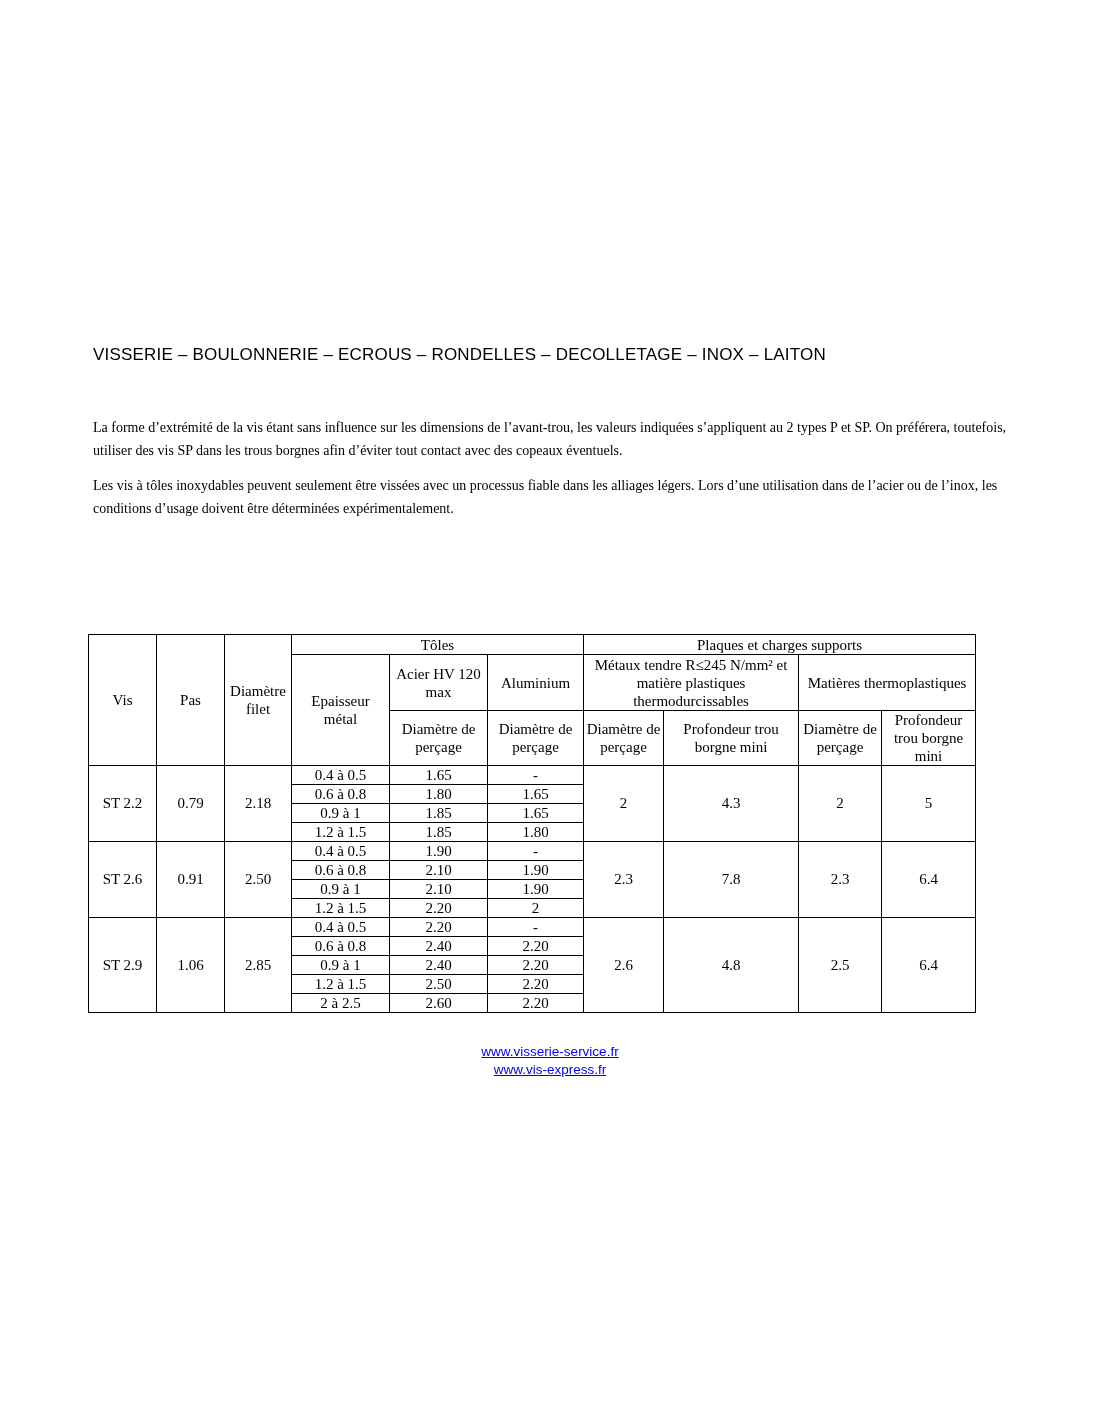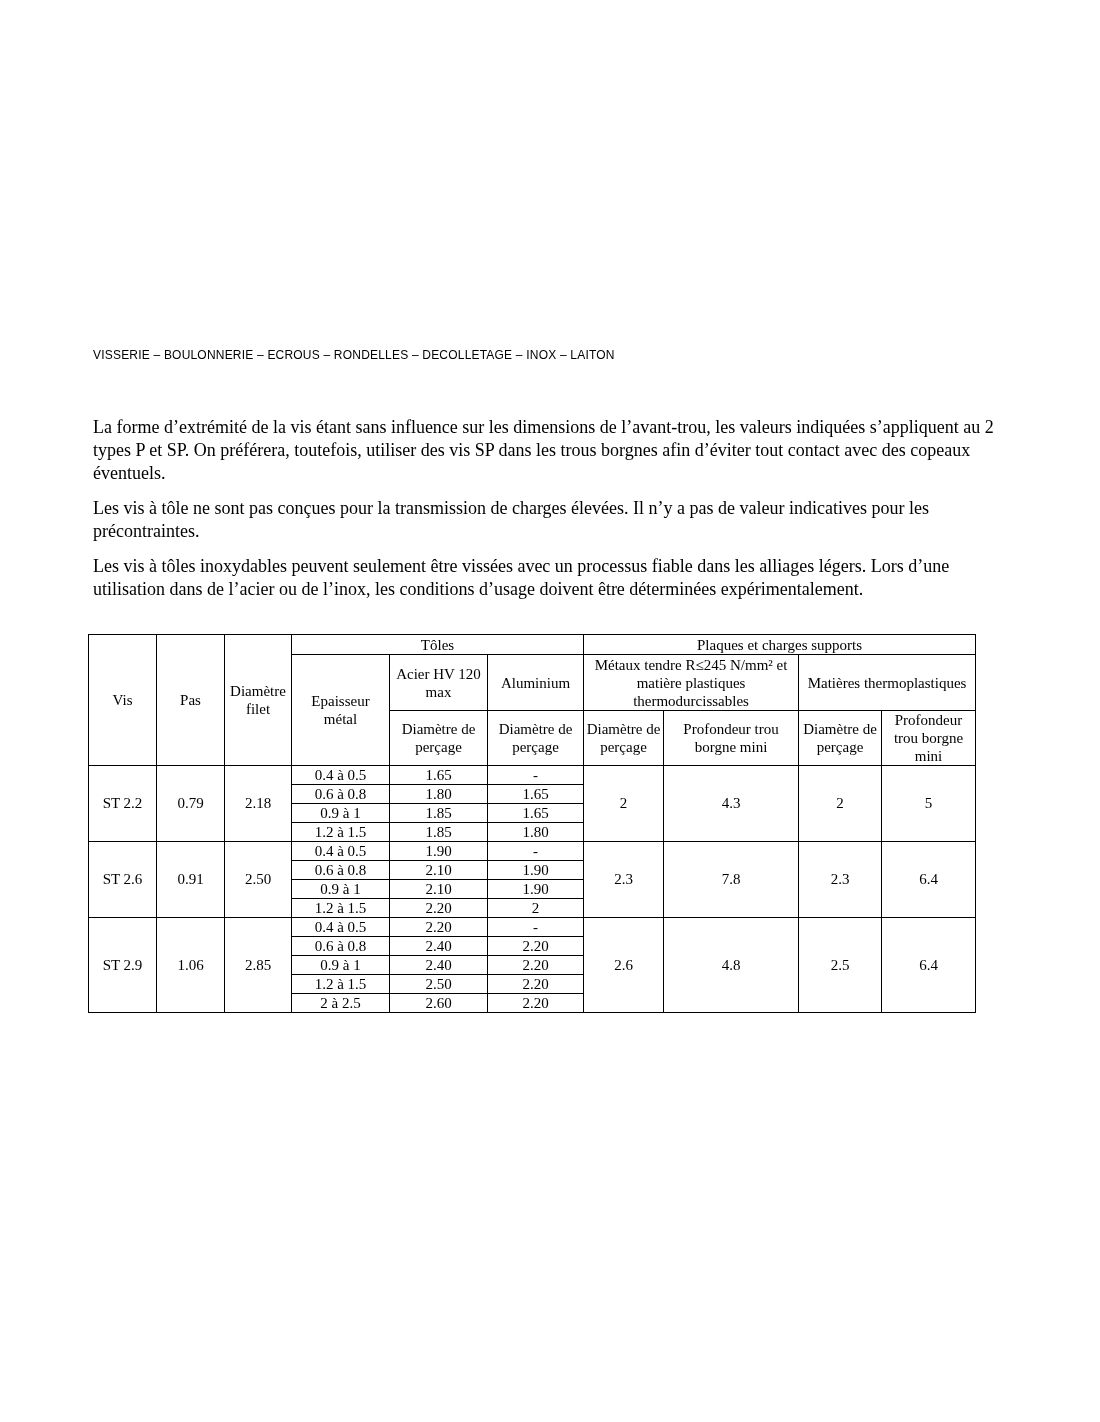--- a/index.html
+++ b/index.html
@@ -9,27 +9,27 @@
     position: relative; overflow: hidden;
     font-family: "Liberation Serif", serif;
     color: #000000;
     -webkit-font-smoothing: antialiased;
   }
   .page { position: absolute; inset: 0; }
 
   .doc-header {
     position: absolute; top: 345px; left: 93px; width: 920px;
     font-family: "Liberation Sans", sans-serif;
-    font-size: 12px; line-height: 20px; letter-spacing: 0.2px;
+    font-size: 17px; line-height: 20px; letter-spacing: 0.2px;
   }
   .doc-header .line2 { margin-left: 222px; }
 
   .paragraphs {
     position: absolute; top: 416px; left: 93px; width: 921px;
-    font-size: 18px;
+    font-size: 14px;
   }
   .paragraphs p { margin: 0 0 12px 0; line-height: 23px; }
 
   table.screw {
     position: absolute; top: 634px; left: 88px; width: 887px;
     border-collapse: collapse; table-layout: fixed;
     font-size: 15px;
   }
   table.screw td {
     border: 1px solid #000000;
@@ -56,21 +56,20 @@
 <body>
 
 <div class="page">
 
   <div class="doc-header">
     <div class="line1">VISSERIE – BOULONNERIE – ECROUS – RONDELLES – DECOLLETAGE – INOX – LAITON</div>
   </div>
 
   <div class="paragraphs">
     <p>La forme d’extrémité de la vis étant sans influence sur les dimensions de l’avant-trou, les valeurs indiquées s’appliquent au 2 types P et SP. On préférera, toutefois, utiliser des vis SP dans les trous borgnes afin d’éviter tout contact avec des copeaux éventuels.</p>
-    <p>Les vis à tôle ne sont pas conçues pour la transmission de charges élevées. Il n’y a pas de valeur indicatives pour les précontraintes.</p>
     <p>Les vis à tôles inoxydables peuvent seulement être vissées avec un processus fiable dans les alliages légers. Lors d’une utilisation dans de l’acier ou de l’inox, les conditions d’usage doivent être déterminées expérimentalement.</p>
   </div>
 
   <table class="screw">
     <colgroup>
       <col style="width:68px">
         <col style="width:68px">
         <col style="width:67px">
       <col style="width:98px">
         <col style="width:98px">
@@ -187,14 +186,18 @@
           <td>2.20</td>
         </tr>
         <tr>
           <td>2 à 2.5</td>
           <td>2.60</td>
           <td>2.20</td>
         </tr>
       </tbody>
   </table>
 
+  <div class="footer-links">
+    <a href="#">www.visserie-service.fr</a>
+    <a href="#">www.vis-express.fr</a>
+  </div>
 
 </div>
 
 </body></html>

